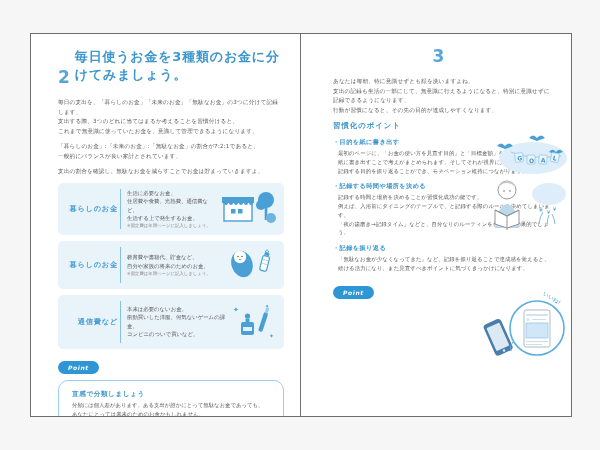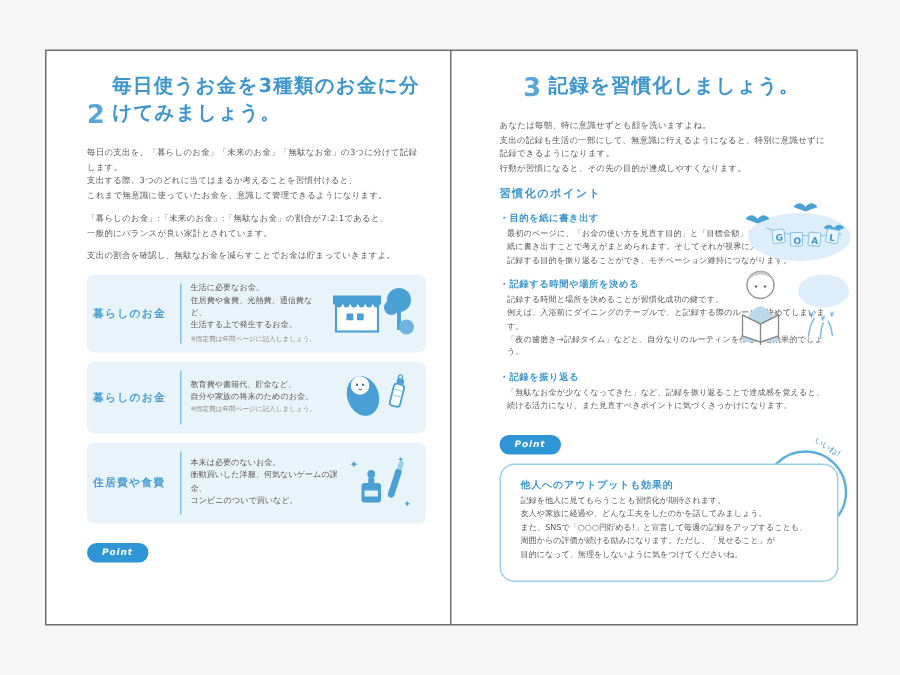--- a/index.html
+++ b/index.html
@@ -29,21 +29,21 @@
     margin:0 0 6px 0;font-size:5.6px;line-height:1.7;color:#595959;
     white-space:pre-line;letter-spacing:0.2px;
   }
 
   .cards{margin-top:6px;}
   .card{
     background:#e9f3fa;border-radius:5px;display:flex;align-items:center;
     padding:5px 7px 5px 4px;margin-bottom:6px;min-height:28px;
   }
   .card-label{
-    width:56px;text-align:left;color:#4aa0d5;font-weight:bold;
+    width:56px;text-align:right;color:#4aa0d5;font-weight:bold;
     font-size:7.2px;letter-spacing:0.8px;flex-shrink:0;
   }
   .card-div{width:1px;align-self:stretch;background:#85bfe2;margin:1px 6px 1px 2px;flex-shrink:0;}
   .card-body{flex:1;min-width:0;}
   .card-desc{font-size:5.4px;line-height:1.55;color:#595959;white-space:pre-line;}
   .card-note{font-size:4.4px;color:#8b8b8b;margin-top:1px;}
   .card-note:empty{display:none;}
   .card-icon{flex-shrink:0;position:relative;}
 
   .point-badge{
@@ -143,21 +143,21 @@
               <rect x="37.5" y="6.5" width="5" height="3" rx="1" fill="#4aa0d5"></rect>
               <path d="M39.2 3.8 q1.8 0 1.6 2.7 h-2.6 q-0.4-2.7 1-2.7z" fill="#ffffff" stroke="#4aa0d5" stroke-width="0.9"></path>
               <line x1="37.5" y1="14" x2="42.5" y2="14" stroke="#9ccfec" stroke-width="0.8"></line>
               <line x1="37.5" y1="18" x2="42.5" y2="18" stroke="#9ccfec" stroke-width="0.8"></line>
             </g>
           </svg>
         </div>
       </div>
 
       <div class="card">
-        <div class="card-label">住居費や食費</div>
+        <div class="card-label">通信費など</div>
         <div class="card-div"></div>
         <div class="card-body">
           <div class="card-desc">本来は必要のないお金。
 衝動買いした洋服、何気ないゲームの課金、
 コンビニのついで買いなど。</div>
 
         </div>
         <div class="card-icon">
           <svg width="46" height="40" viewBox="0 0 46 40">
             <text x="2" y="12" font-size="7" fill="#4aa0d5">✦</text>
@@ -171,29 +171,35 @@
               <rect x="30" y="12" width="4.4" height="20" rx="2" fill="#4aa0d5"></rect>
               <rect x="30.6" y="6.5" width="3.2" height="6" rx="1.4" fill="#9ccfec"></rect>
             </g>
           </svg>
         </div>
       </div>
     </div>
 
     <div class="point-badge">Point</div>
 
+    <div class="point-box">
+      <div class="point-heading">直感で分類しましょう</div>
+      <div class="point-body">分類には個人差があります。ある支出が誰かにとって無駄なお金であっても、
+あなたにとっては未来のためのお金かもしれません。</div>
+      <div class="point-heading">クレジットカードは使用したときに記録しましょう</div>
+
+    </div>
   </div>
 
   <div class="center-divider"></div>
 
   <div class="page page-right">
 
     <div class="title-row centered">
       <span class="title-num">3</span>
-      <span class="title-text">記録を習慣化しましょう。</span>
     </div>
 
     <p class="body-text">あなたは毎朝、特に意識せずとも顔を洗いますよね。
 支出の記録も生活の一部にして、無意識に行えるようになると、特別に意識せずに
 記録できるようになります。
 行動が習慣になると、その先の目的が達成しやすくなります。</p>
 
     <div class="illo illo-goal">
       <svg width="92" height="110" viewBox="0 0 92 110">
         <ellipse cx="56" cy="26" rx="34" ry="16" fill="#ddeefa"></ellipse>
@@ -270,23 +276,15 @@
           <rect x="47" y="37" width="22" height="15" fill="#cfe7f6" stroke="#8cc3e6" stroke-width="0.7"></rect>
           <line x1="47" y1="55.5" x2="69" y2="55.5" stroke="#c3d4de" stroke-width="0.8"></line>
           <line x1="47" y1="58.5" x2="63" y2="58.5" stroke="#c3d4de" stroke-width="0.8"></line>
         </g>
         <path d="M34 56 q-4 4 -2 9" stroke="#5aaede" stroke-width="1" fill="none"></path>
       </svg>
     </div>
 
     <div class="right-point-wrap">
       <div class="point-badge">Point</div>
-      <div class="point-box">
-        <div class="point-heading">他人へのアウトプットも効果的</div>
-        <div class="point-body">記録を他人に見てもらうことも習慣化が期待されます。
-友人や家族に経過や、どんな工夫をしたのかを話してみましょう。
-また、SNSで「○○○円貯める!」と宣言して毎週の記録をアップすることも、
-周囲からの評価が続ける励みになります。ただし、「見せること」が
-目的になって、無理をしないように気をつけてくださいね。</div>
-      </div>
     </div>
   </div>
 </div>
 
 </body></html>

